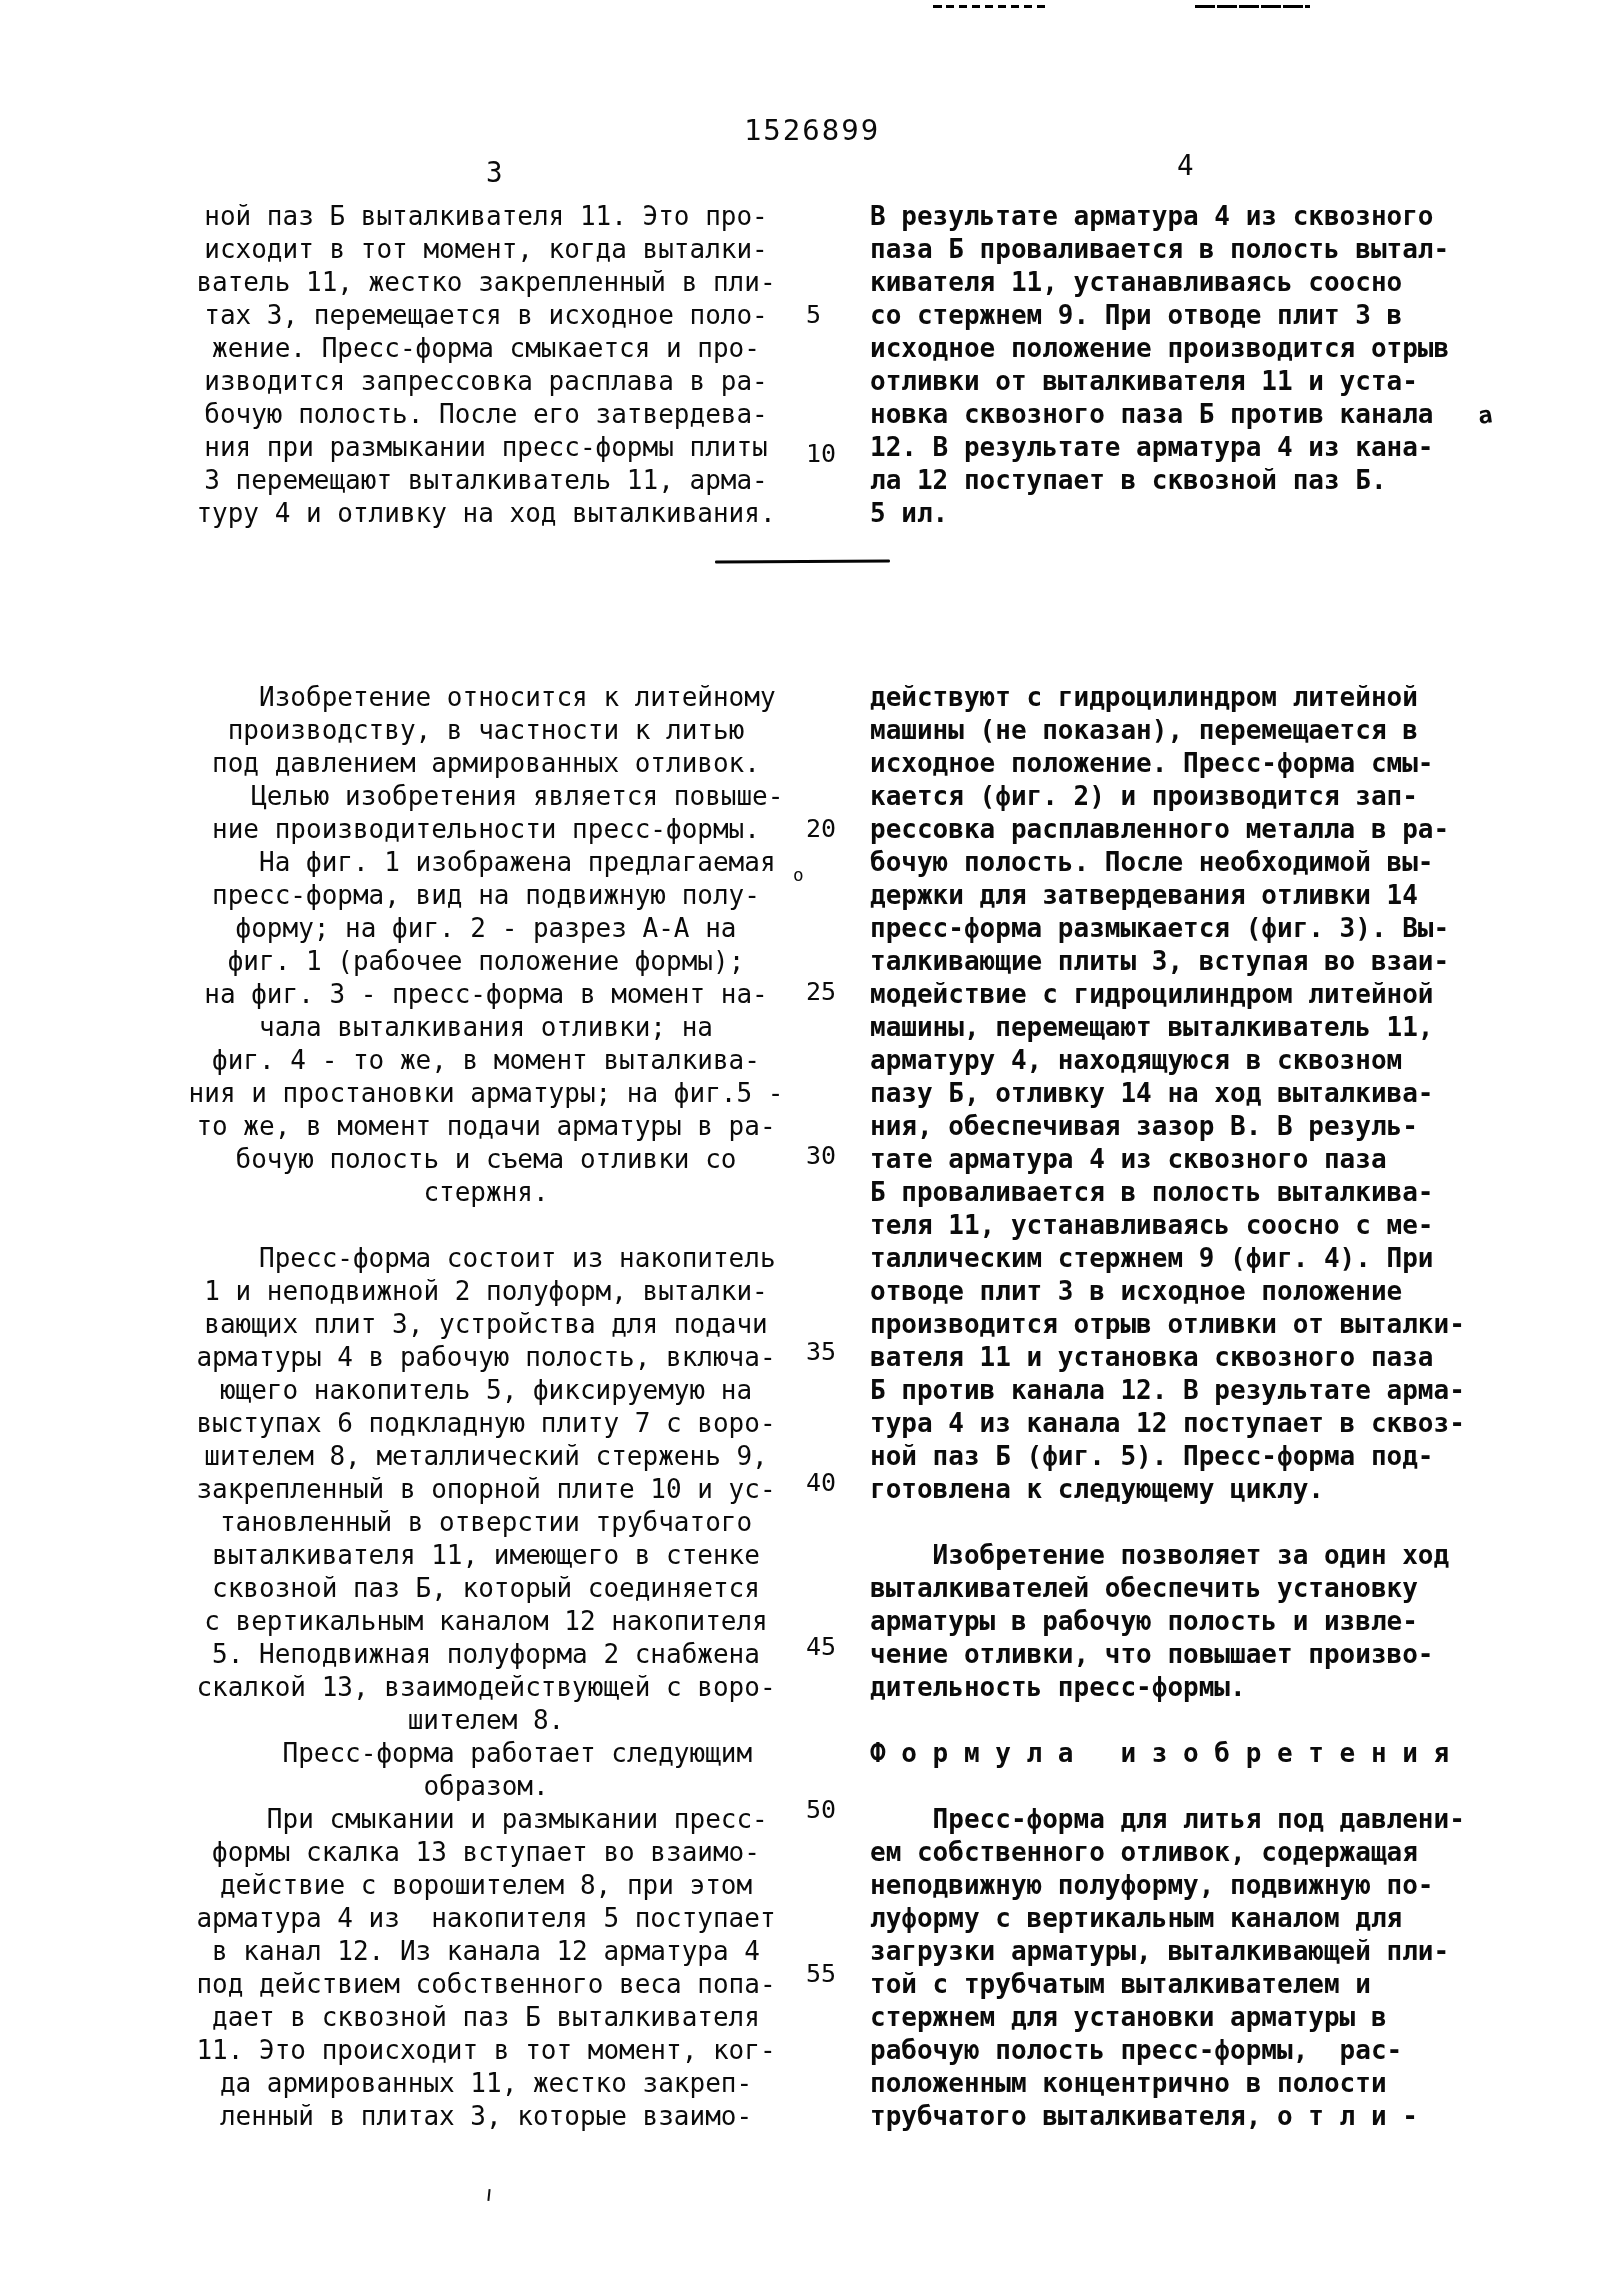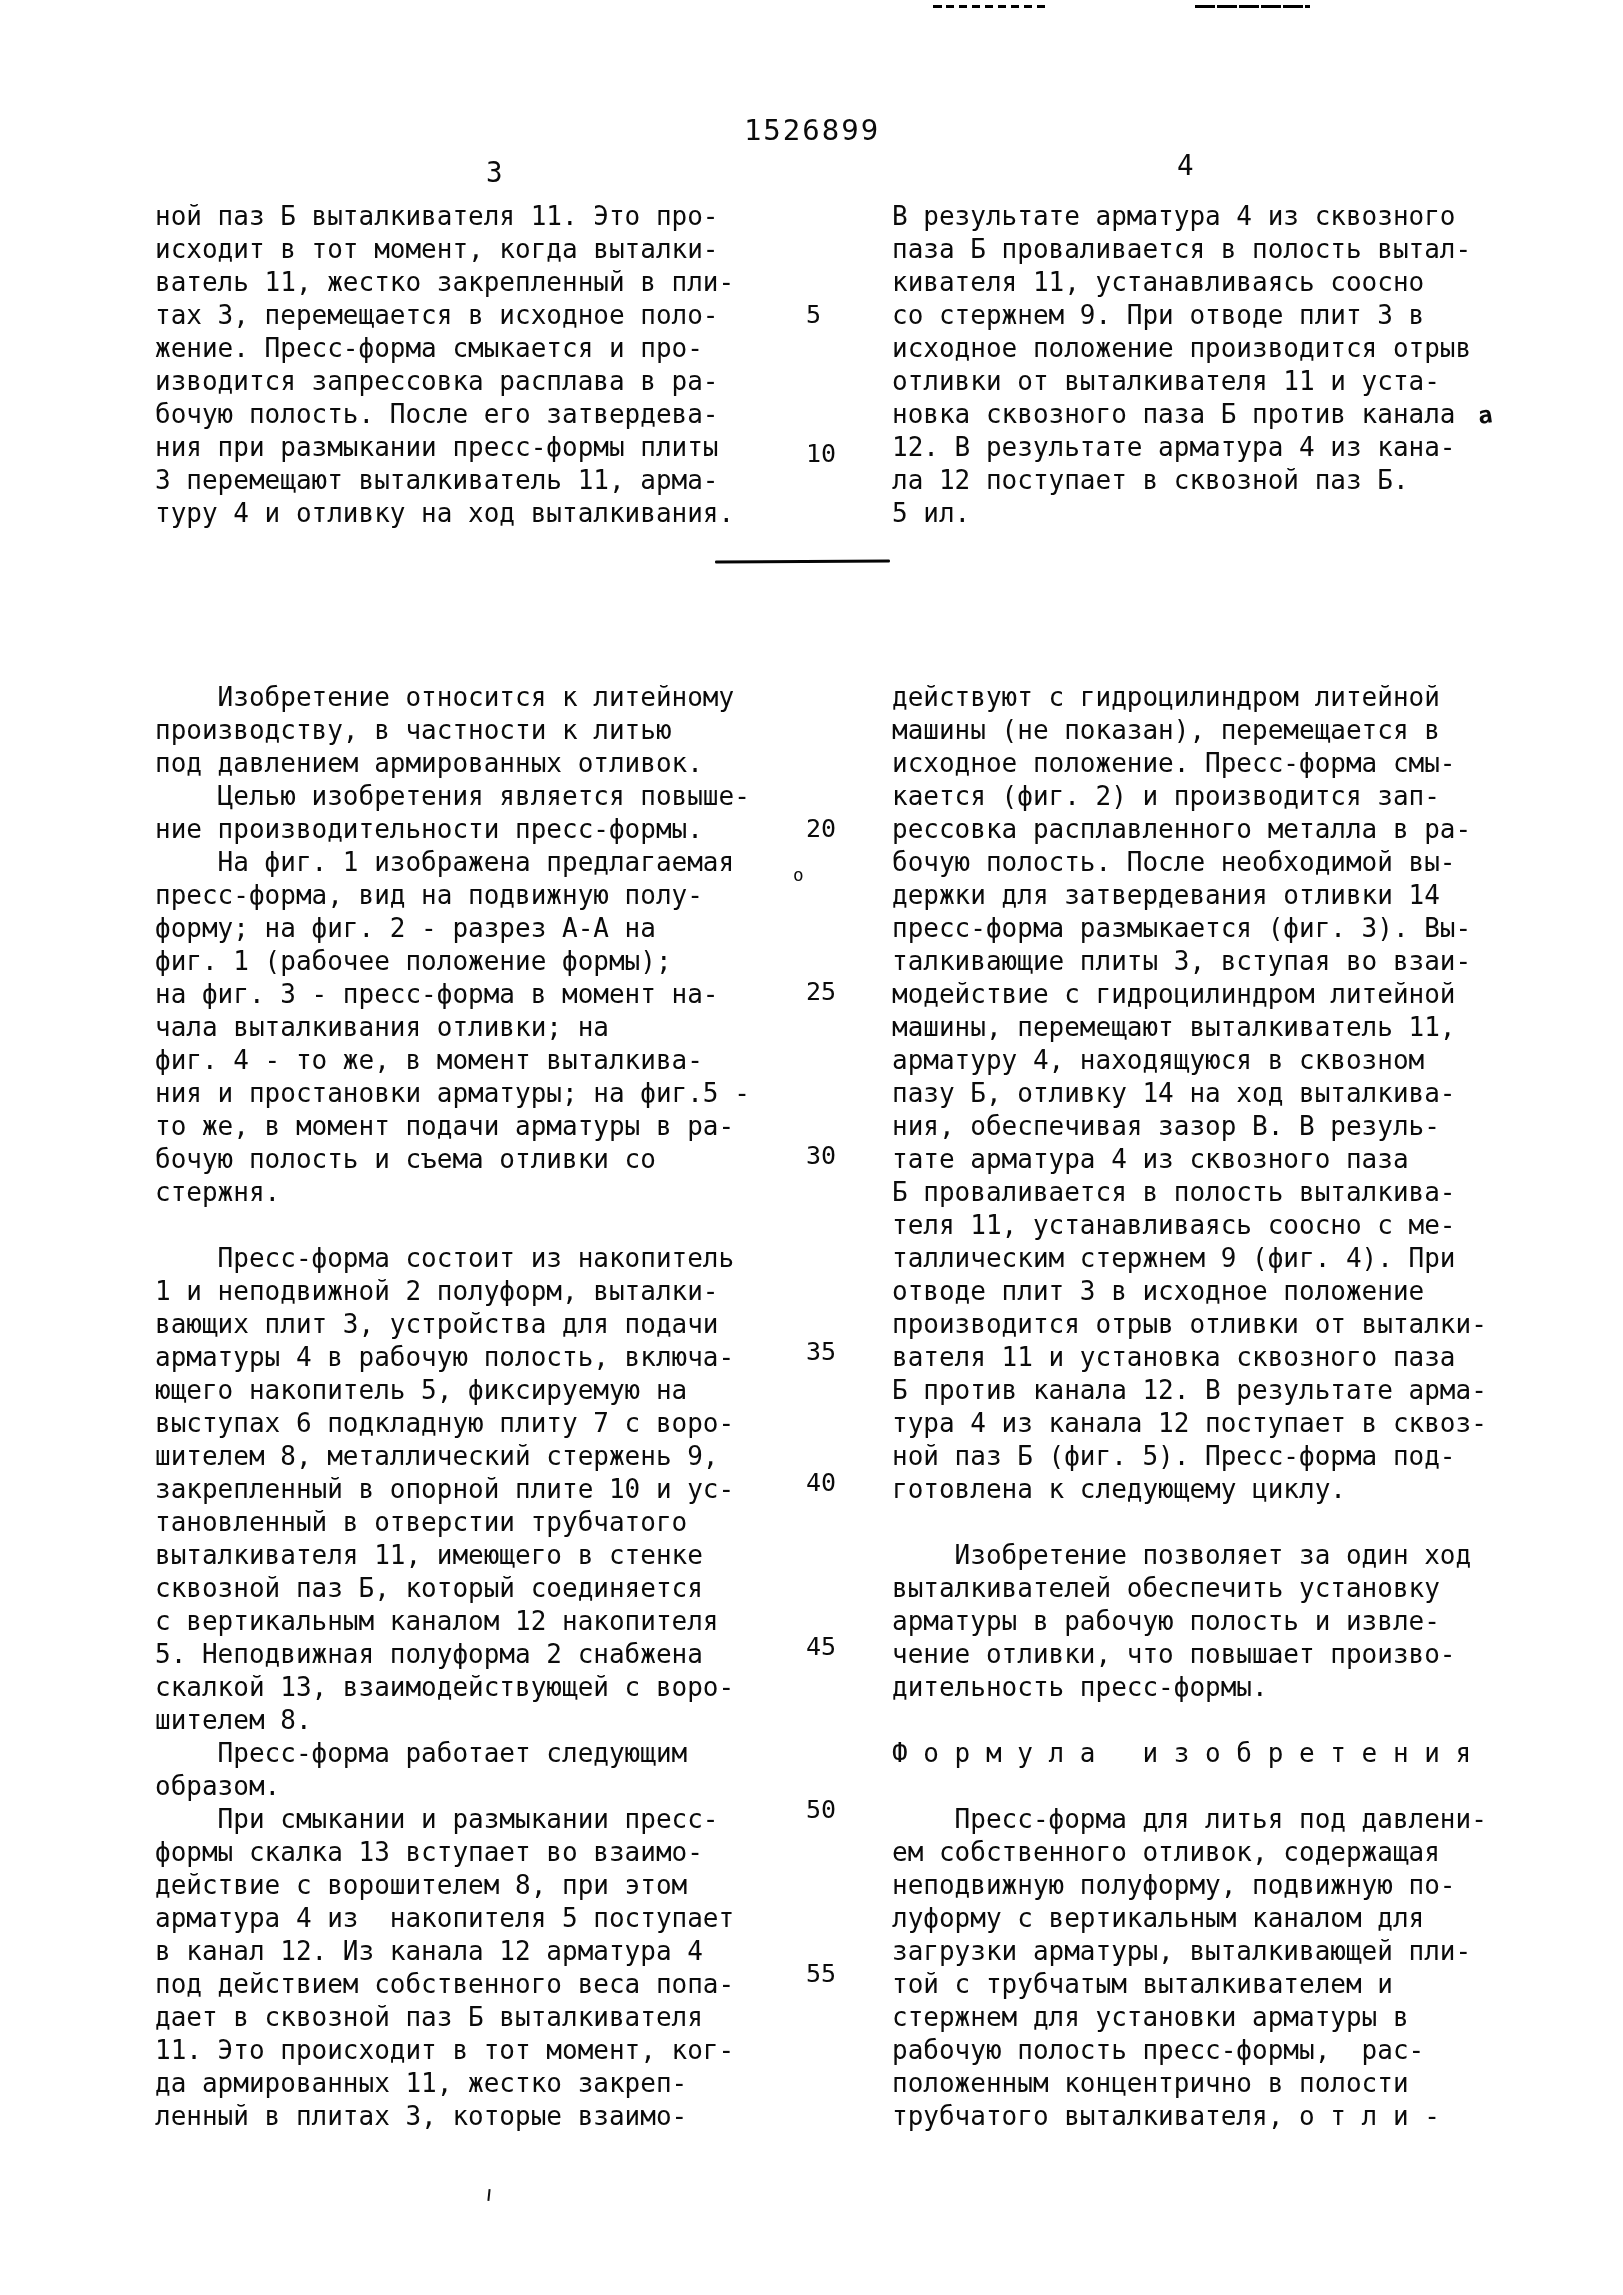--- a/index.html
+++ b/index.html
@@ -7,22 +7,22 @@
     position:relative;
     width:1623px;height:2295px;
     background:#ffffff;
     font-family:"DejaVu Sans Mono","Liberation Mono",monospace;
     color:#0b0b0b;
     overflow:hidden;
   }
   .txt{white-space:pre;}
   .tl{height:33px;line-height:33px;white-space:pre;}
   .column{position:absolute;font-size:26px;}
-  .col-left{left:155px;width:638px;}
-  .col-right{left:892px;width:704px;}
+  .col-left{left:167px;width:638px;text-align:center;}
+  .col-right{left:870px;width:704px;font-weight:bold;}
   .sec1{top:200px;}
   .sec2{top:681px;}
   .patent-number{
     position:absolute;top:113px;left:812px;transform:translateX(-50%);
     font-size:29px;letter-spacing:2px;
   }
   .page-num{position:absolute;font-size:27.5px;}
   .page-num-left{top:156px;left:486px;}
   .page-num-right{top:149px;left:1177px;}
   .gutter-num{

